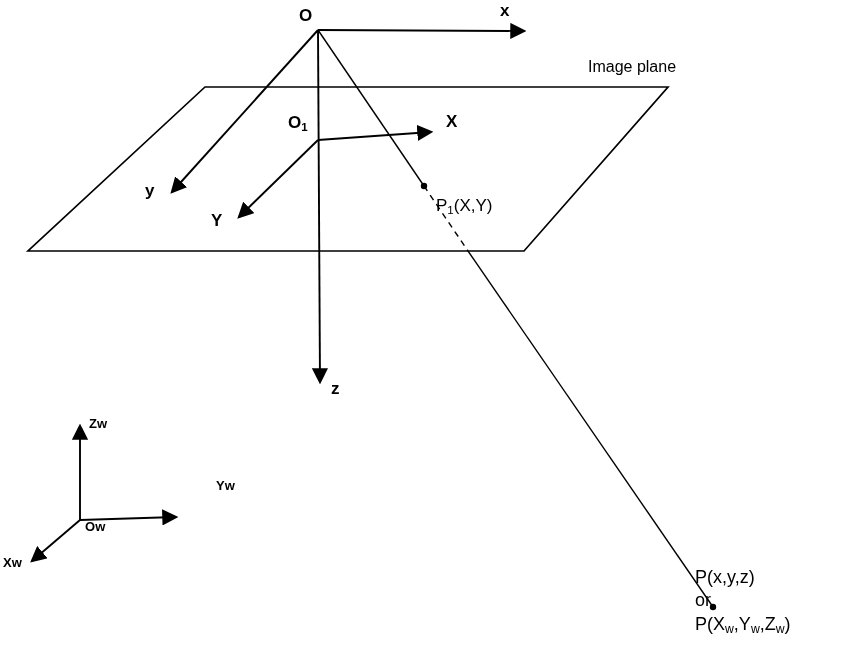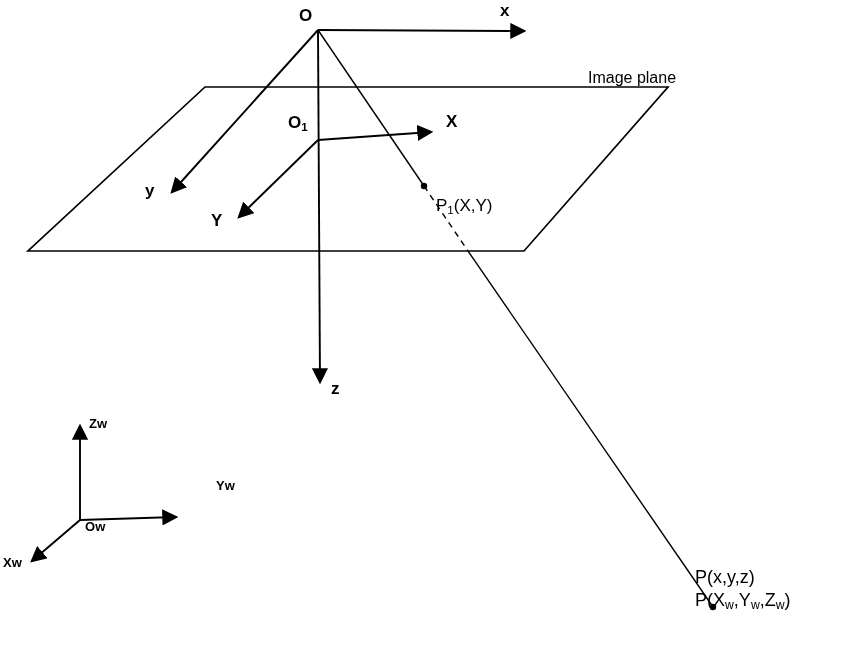--- a/index.html
+++ b/index.html
@@ -18,21 +18,21 @@
     width: 847px; height: 660px;
   }
   .lbl {
     position: absolute;
     color: #000;
     white-space: nowrap;
     line-height: 1.15;
   }
   .axis-lbl { font-weight: bold; font-size: 17px; }
   .small-axis-lbl { font-weight: bold; font-size: 13px; }
-  .plain-lbl { font-weight: normal; font-size: 16px; margin-top: 11px; }
+  .plain-lbl { font-weight: normal; font-size: 16px; }
   .point-lbl { font-weight: normal; font-size: 17px; }
   .p-block { font-weight: normal; font-size: 18px; text-align: left; line-height: 1.3; }
   .sub { font-size: 0.68em; position: relative; top: 0.25em; }
 </style>
 </head>
 <body>
 
 <div class="canvas">
 
   <svg class="diagram-svg" viewBox="0 0 847 660" xmlns="http://www.w3.org/2000/svg">
@@ -141,17 +141,20 @@
 
   <div class="lbl small-axis-lbl" style="left:85px; top:520px;">
     <span>O</span><span>w</span>
   </div>
 
   <div class="lbl p-block" style="left:695px; top:566px; width:152px;">
     <div>
       <span>P(x,y,z)</span>
     </div>
     <div>
+      <span>or</span>
+    </div>
+    <div>
       <span>P(X</span><span class="sub">w</span><span>,Y</span><span class="sub">w</span><span>,Z</span><span class="sub">w</span><span>)</span>
     </div>
   </div>
 
 </div>
 
 </body></html>

